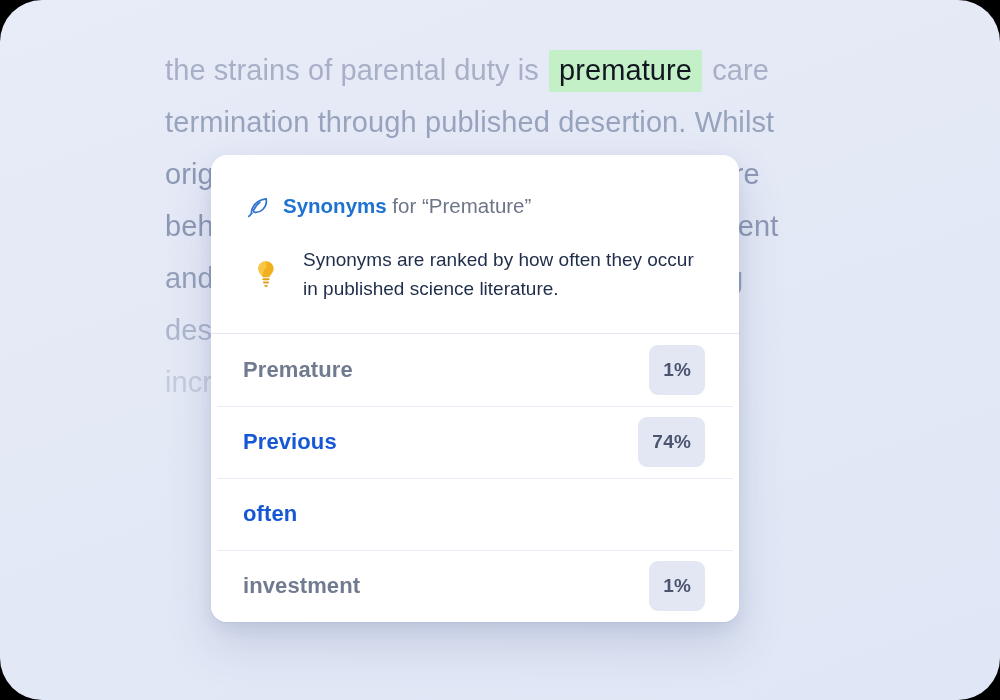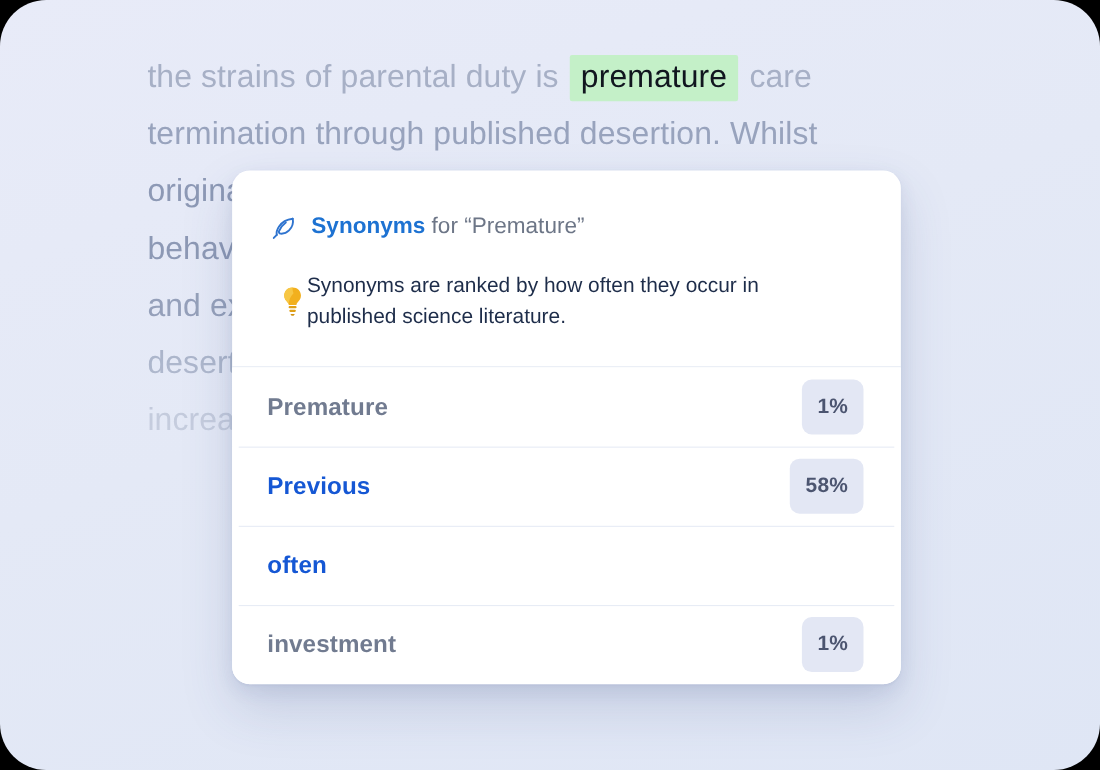--- a/index.html
+++ b/index.html
@@ -36,21 +36,21 @@
     box-sizing: border-box;
     font-size: 29px;
     line-height: 52px;
     font-weight: 400;
     letter-spacing: .1px;
     color: #8e99b4;
     white-space: nowrap;
     -webkit-mask-image: linear-gradient(to bottom, rgba(0,0,0,1) 0%, rgba(0,0,0,1) 44%, rgba(0,0,0,.55) 62%, rgba(0,0,0,.16) 75%, rgba(0,0,0,0) 86%);
             mask-image: linear-gradient(to bottom, rgba(0,0,0,1) 0%, rgba(0,0,0,1) 44%, rgba(0,0,0,.55) 62%, rgba(0,0,0,.16) 75%, rgba(0,0,0,0) 86%);
   }
-  #article .ln { display: block; height: 52px; }
+  #article .ln { display: block; height: 52px; margin-left: 31px; }
   #article .ln.l1 { color: #a7b0c6; }
   #article .ln.l2 { color: #98a3bd; }
   #article .ln.l3 { color: #8d99b5; }
   #article .ln.l4 { color: #8d99b5; }
   #article .ln.l5 { color: #95a0ba; }
   #article .ln.l6 { color: #a8b2c8; }
   #article .ln.l7 { color: #b9c1d4; }
 
   .hl {
     background: #c4f0c8;
@@ -59,21 +59,21 @@
     padding: 4px 10px 6px 10px;
     border-radius: 2px;
     margin: 0 2px;
   }
 
   
   #popover {
     position: absolute;
     left: 211px;
     top: 155px;
-    width: 608px;
+    width: 528px;
     background: #ffffff;
     border-radius: 16px;
     box-shadow: 0 22px 46px rgba(60, 78, 128, .17),
                 0 6px 16px rgba(60, 78, 128, .09),
                 0 1px 2px rgba(60, 78, 128, .05);
     overflow: hidden;
   }
 
   .pop-head {
     padding: 38px 34px 30px 34px;
@@ -100,21 +100,21 @@
     white-space: nowrap;
   }
   .title-text .strong {
     color: #1d72d2;
     font-weight: 700;
   }
 
   .hint-row {
     display: flex;
     align-items: center;
-    gap: 0;
+    gap: 24px;
     margin-top: 26px;
     padding-left: 8px;
   }
   .bulb-icon {
     width: 26px;
     height: 30px;
     flex: 0 0 26px;
     display: block;
   }
   .hint-text {
@@ -228,21 +228,21 @@
 
     <div class="rows">
 
       <div class="syn-row">
         <span class="syn-word muted">Premature</span>
         <span class="syn-badge">1%</span>
       </div>
 
       <div class="syn-row">
         <span class="syn-word link">Previous</span>
-        <span class="syn-badge">58%</span>
+        <span class="syn-badge">74%</span>
       </div>
 
       <div class="syn-row">
         <span class="syn-word link">often</span>
       </div>
 
       <div class="syn-row">
         <span class="syn-word muted">investment</span>
         <span class="syn-badge">1%</span>
       </div>

